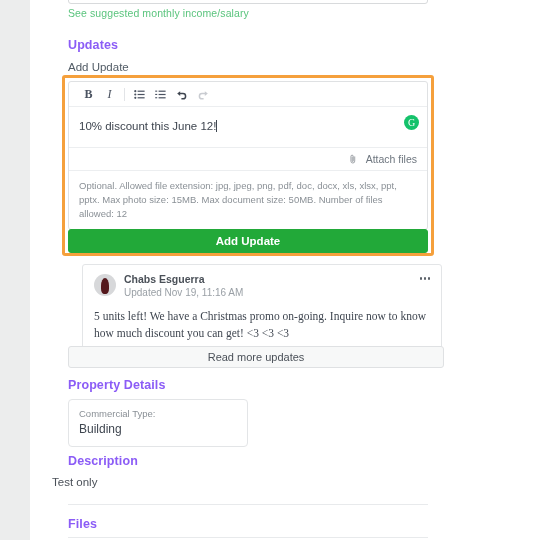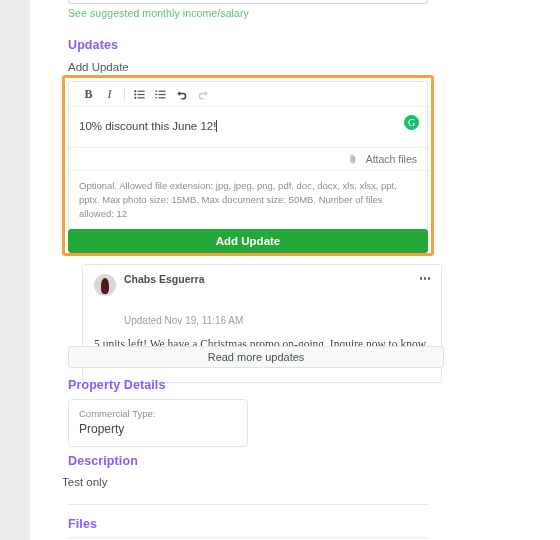--- a/index.html
+++ b/index.html
@@ -235,21 +235,20 @@
   .author {
     font-size: 10.5px;
     font-weight: bold;
     color: #4a5058;
     line-height: 1.25;
   }
   .timestamp {
     font-size: 10px;
     color: #9aa0a6;
     line-height: 1.35;
-    margin-top: 28px;
   }
   .dots {
     position: absolute;
     right: 0;
     top: 4px;
     display: flex;
     gap: 1.5px;
     cursor: pointer;
   }
   .dots i {
@@ -301,21 +300,21 @@
     line-height: 1.5;
   }
   .detail-value {
     font-size: 12px;
     color: #3f4650;
     line-height: 1.4;
   }
 
   .body-text {
     position: absolute;
-    left: 32px;
+    left: 22px;
     font-size: 11.5px;
     color: #4a5058;
   }
   .divider {
     position: absolute;
     left: 38px;
     width: 360px;
     height: 1px;
     background: #e8eaec;
   }
@@ -407,21 +406,21 @@
     </div>
     <div class="card-body">5 units left! We have a Christmas promo on-going. Inquire now to know how much discount you can get! &lt;3 &lt;3 &lt;3</div>
   </div>
 
   <div class="ghost-btn">Read more updates</div>
 
   <div class="section-title" style="top:378px;">Property Details</div>
 
   <div class="detail-card">
     <div class="detail-label">Commercial Type:</div>
-    <div class="detail-value">Property</div>
+    <div class="detail-value">Building</div>
   </div>
 
   <div class="section-title" style="top:454px;">Description</div>
   <div class="body-text" style="top:476px;">Test only</div>
 
   <div class="divider" style="top:504px;"></div>
 
   <div class="section-title" style="top:517px;">Files</div>
 
   <div class="divider" style="top:537px;"></div>

